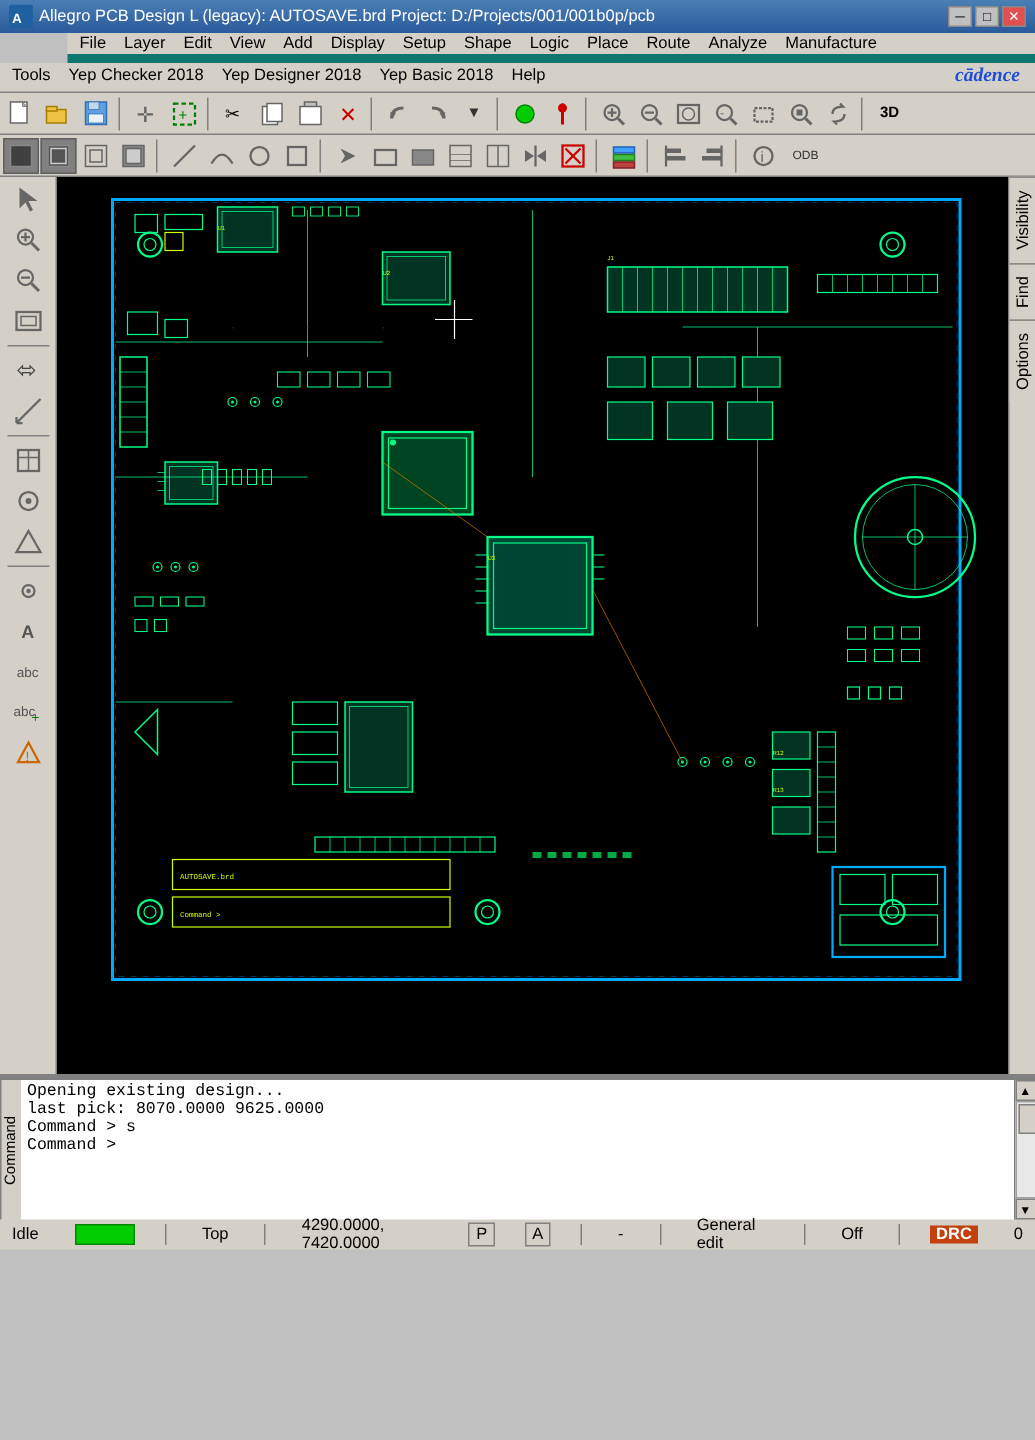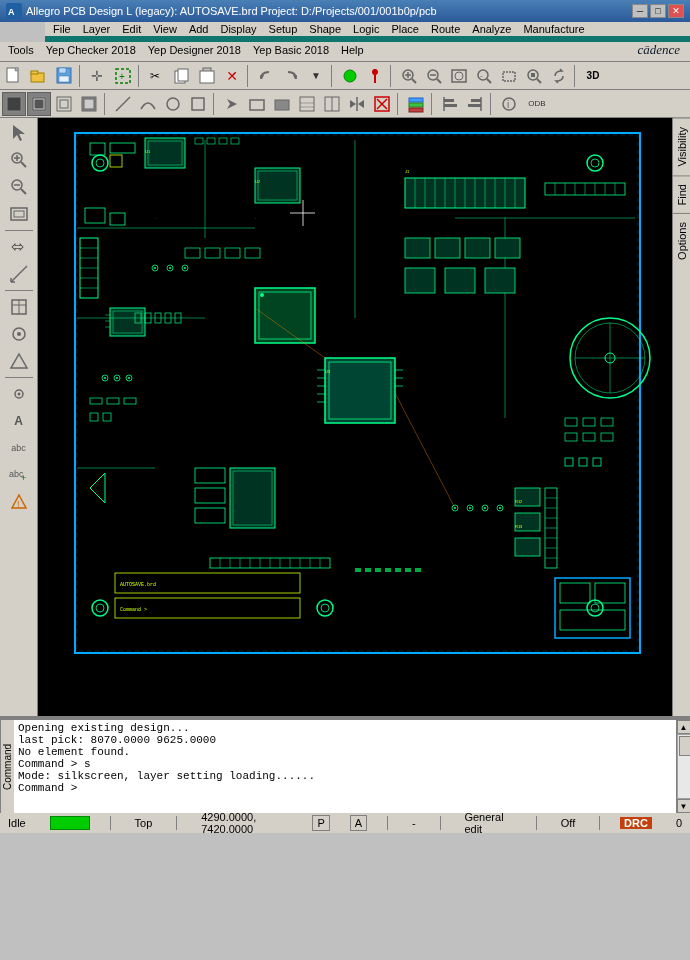--- a/index.html
+++ b/index.html
@@ -69,22 +69,22 @@
       background: #d4d0c8;
       height: 20px;
       display: flex;
       border-bottom: 1px solid #808080;
       padding: 0 2px;
       justify-content: space-between;
     }
     #menu-bar2 .left-menus { display: flex; }
     #menu-bar2 .cadence-logo {
       font-size: 13px;
-      color: #0f172a;
-      font-weight: normal;
+      color: #1d4ed8;
+      font-weight: bold;
       font-style: italic;
       padding-right: 8px;
       font-family: Georgia, serif;
     }
 
     
     #toolbar1 {
       background: #d4d0c8;
       height: 28px;
       display: flex;
@@ -933,23 +933,21 @@
 
 <div style="display:flex; height: 95px; border-top: 2px solid #808080;">
 
   <div id="console-area" style="flex:1; display:flex; background:#fff;">
     <div id="console-label">
       <span>Command</span>
     </div>
     <div id="console-text">
       <div style="font-size:11px; font-family: 'Courier New', monospace;">Opening existing design...</div>
       <div style="font-size:11px; font-family: 'Courier New', monospace;">last pick:  8070.0000 9625.0000</div>
-      <div style="font-size:11px; font-family: 'Courier New', monospace;">No element found.</div>
       <div style="font-size:11px; font-family: 'Courier New', monospace;">Command &gt; s</div>
-      <div style="font-size:11px; font-family: 'Courier New', monospace;">Mode: silkscreen, layer setting loading......</div>
       <div style="font-size:11px; font-family: 'Courier New', monospace;">Command &gt;</div>
     </div>
     <div id="console-scrollbar">
       <div class="scroll-arrow">▲</div>
       <div class="scroll-track">
         <div class="scroll-thumb"></div>
       </div>
       <div class="scroll-arrow">▼</div>
     </div>
   </div>

